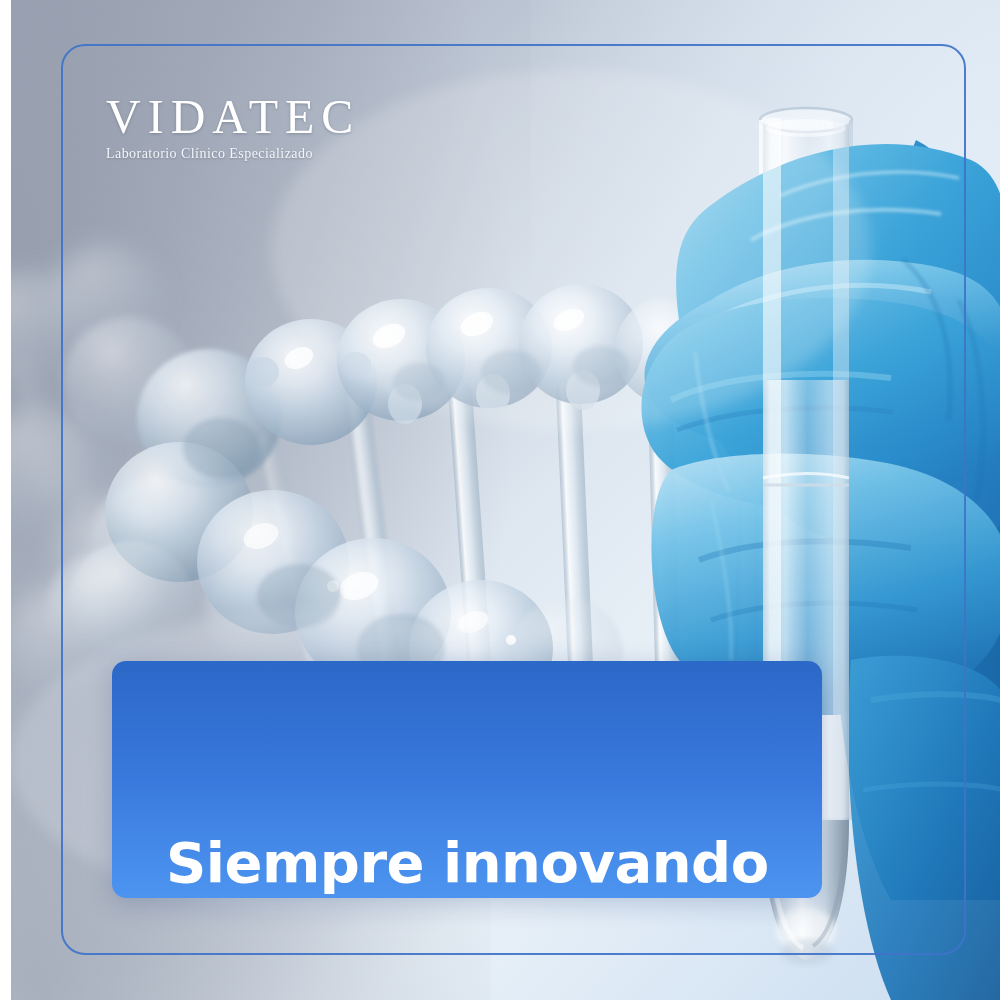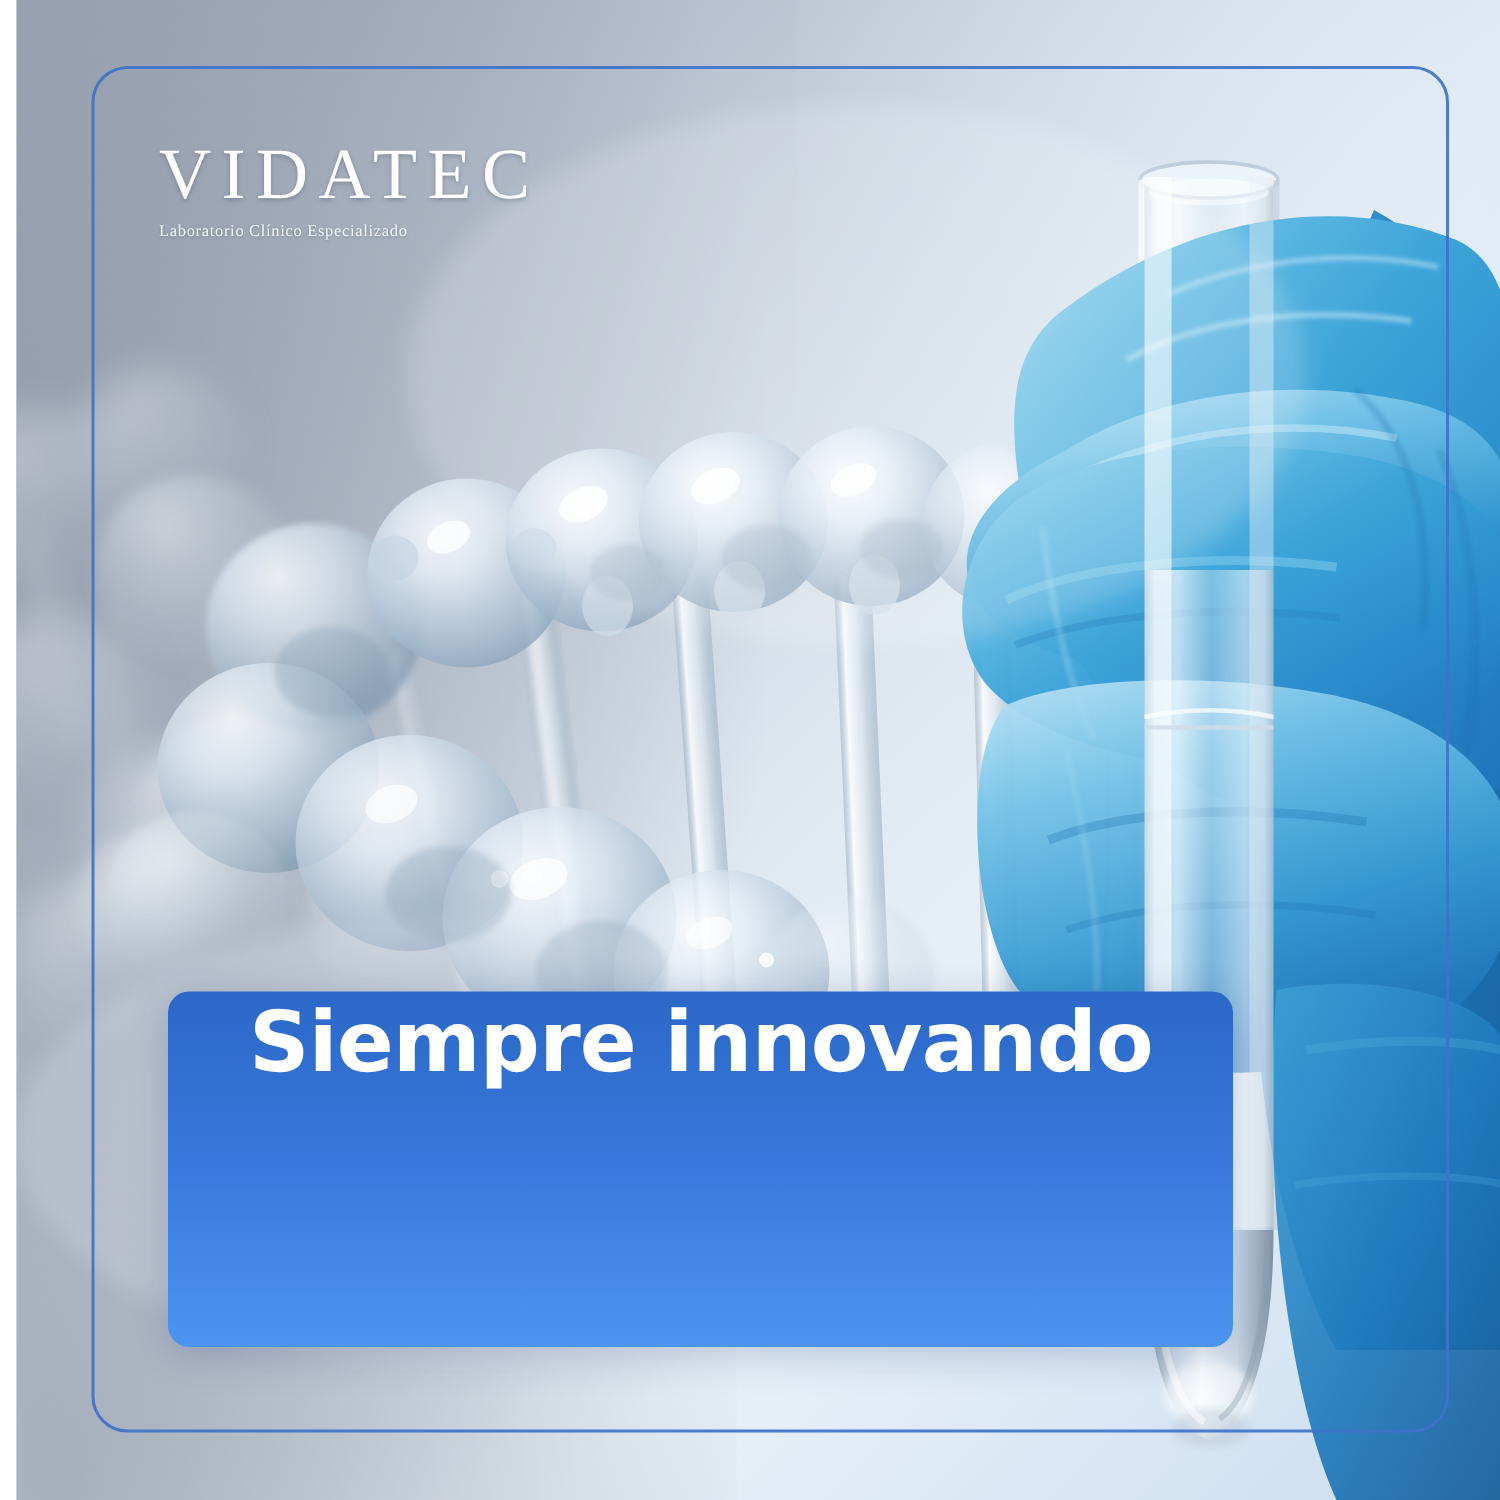--- a/index.html
+++ b/index.html
@@ -55,34 +55,34 @@
   .logo{position:absolute;left:95px;top:92px;width:420px;}
   .logo-word{
     font-family:"Liberation Serif",serif;
     font-size:48px;line-height:50px;letter-spacing:7px;
     color:#ffffff;font-weight:400;
     text-shadow:0 1px 3px rgba(60,70,90,.35);
     white-space:nowrap;
   }
   .logo-tag{
     font-family:"Liberation Serif",serif;
-    font-size:11px;line-height:20px;letter-spacing:.45px;
+    font-size:14px;line-height:20px;letter-spacing:.45px;
     color:#f3f6fa;font-weight:400;margin-top:2px;
     text-shadow:0 1px 2px rgba(60,70,90,.35);
     white-space:nowrap;
   }
 
   
   .banner{
     position:absolute;left:101px;top:661px;width:710px;height:237px;
     border-radius:14px;
     background:linear-gradient(180deg,#2b68c8 0%,#316fd0 22%,#3a7ade 52%,#4489e8 78%,#4d94f0 100%);
     box-shadow:0 6px 26px rgba(30,60,120,.22);
     box-sizing:border-box;
-    display:flex;flex-direction:column;justify-content:space-between;
+    display:flex;flex-direction:column;justify-content:flex-end;
     padding:0 0 0 54px;
   }
   .banner-line{
     color:#ffffff;
     font-family:"DejaVu Sans",sans-serif;
     font-weight:bold;
     font-size:56px;
     line-height:70px;
     letter-spacing:-0.5px;
     white-space:nowrap;

